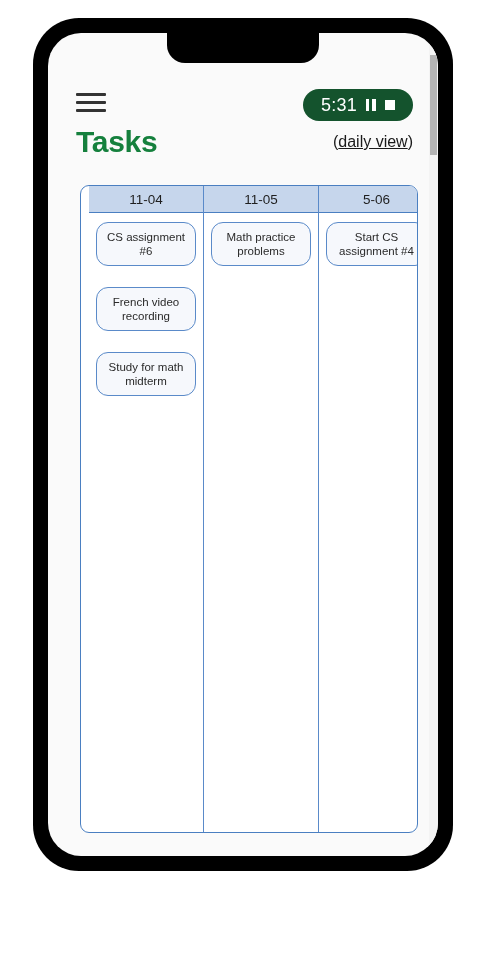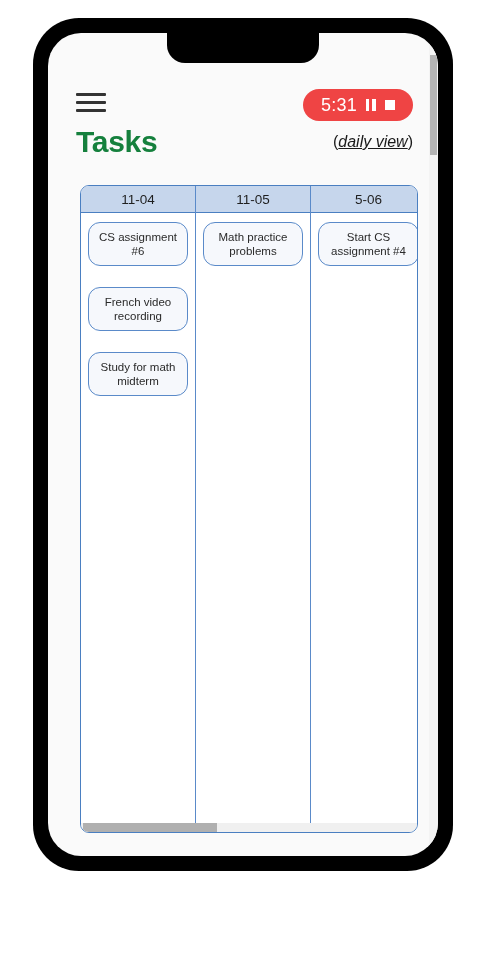--- a/index.html
+++ b/index.html
@@ -89,21 +89,21 @@
   #hamburger-button .bar:nth-child(1) { top: 0px; }
   #hamburger-button .bar:nth-child(2) { top: 8px; }
   #hamburger-button .bar:nth-child(3) { top: 16px; }
 
   #timer-pill {
     position: absolute;
     right: 25px;
     top: 18px;
     height: 32px;
     min-width: 110px;
-    background: #ef4444;
+    background: #14532d;
     border-radius: 17px;
     display: flex;
     align-items: center;
     justify-content: center;
     gap: 9px;
     padding: 0 16px;
     box-sizing: border-box;
     cursor: pointer;
   }
   #timer-value {
@@ -151,43 +151,43 @@
   #daily-view-link {
     position: absolute;
     right: 25px;
     top: 8px;
     font-size: 16px;
     color: #1a1a1a;
     cursor: pointer;
     font-family: "Liberation Sans", sans-serif;
   }
   #daily-view-link .paren { text-decoration: none; }
-  #daily-view-link .label { text-decoration: underline; font-style: italic; }
+  #daily-view-link .label { text-decoration: underline; }
 
   
   #board {
     position: absolute;
     left: 32px;
     top: 152px;
     width: 338px;
     height: 648px;
     border: 1.2px solid #4a7fc1;
     border-radius: 9px;
     background: #ffffff;
     box-sizing: border-box;
     overflow: hidden;
   }
   #board-inner {
     position: absolute;
-    left: 0;
+    left: 8px;
     top: 0;
     width: 100%;
     height: 100%;
     display: flex;
-    flex-direction: column;
+    flex-direction: row;
   }
   #columns {
     flex: 1 1 auto;
     display: flex;
     flex-direction: row;
     align-items: stretch;
     overflow: hidden;
   }
   .board-column {
     width: 115px;

